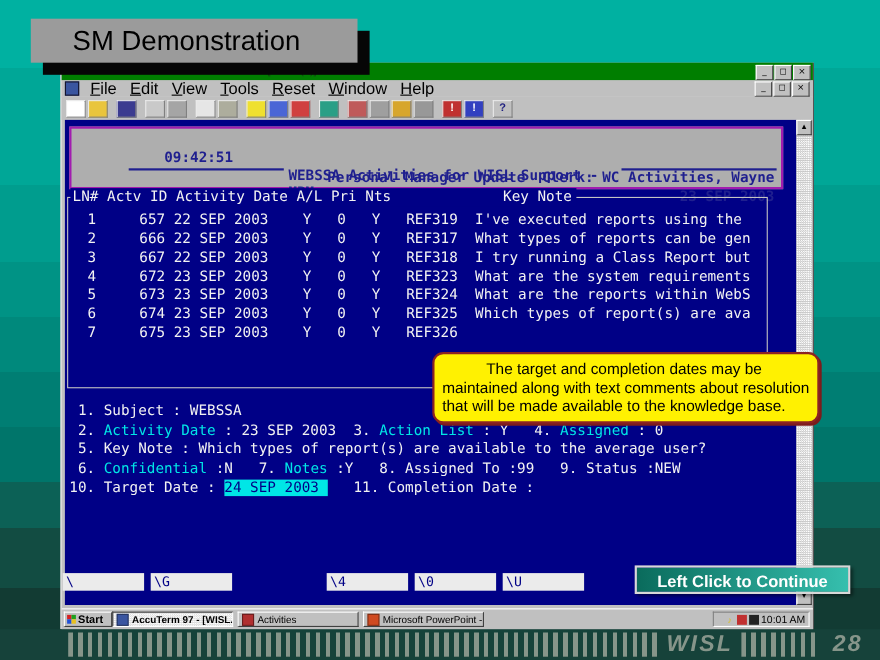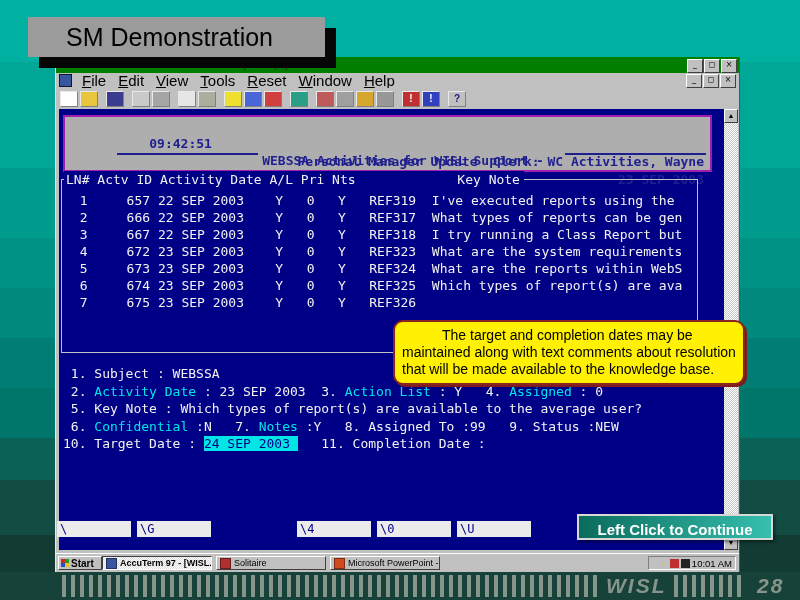--- a/index.html
+++ b/index.html
@@ -236,21 +236,21 @@
             <i></i>
             <i></i>
           </span>
         <span>Start</span>
       </div>
       <span id="taskitems"><div class="taskbtn active" style="left: 46px;">
             <span class="taskicon" style="background: rgb(58, 85, 160);"></span>
             <span>AccuTerm 97 - [WISL...</span>
           </div><div class="taskbtn" style="left: 160px;">
             <span class="taskicon" style="background: rgb(176, 48, 48);"></span>
-            <span>Solitaire</span>
+            <span>Activities</span>
           </div><div class="taskbtn" style="left: 274px;">
             <span class="taskicon" style="background: rgb(208, 74, 32);"></span>
             <span>Microsoft PowerPoint - [sm]</span>
           </div></span>
       <div class="tray">
         <span id="trayicons" style="display:flex;">
             <span class="trayicon" style="background: transparent; color: rgb(216, 192, 48);">♪</span>
             <span class="trayicon" style="background: rgb(192, 48, 48); color: rgb(192, 48, 48);"></span>
             <span class="trayicon" style="background: rgb(34, 34, 34); color: rgb(34, 34, 34);"></span>
           </span>

